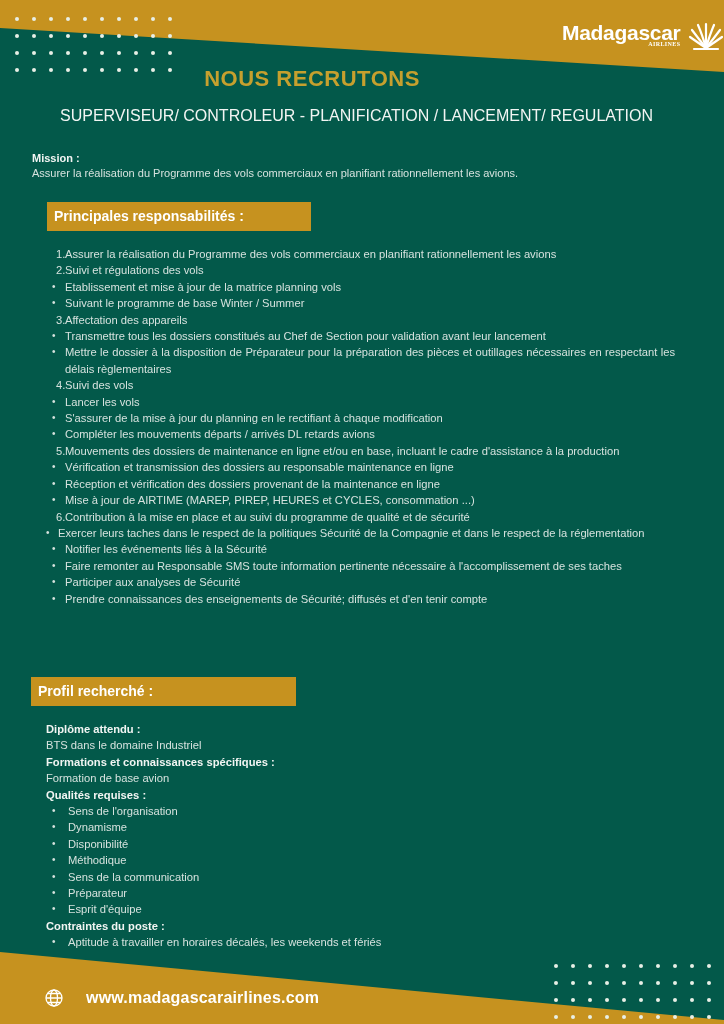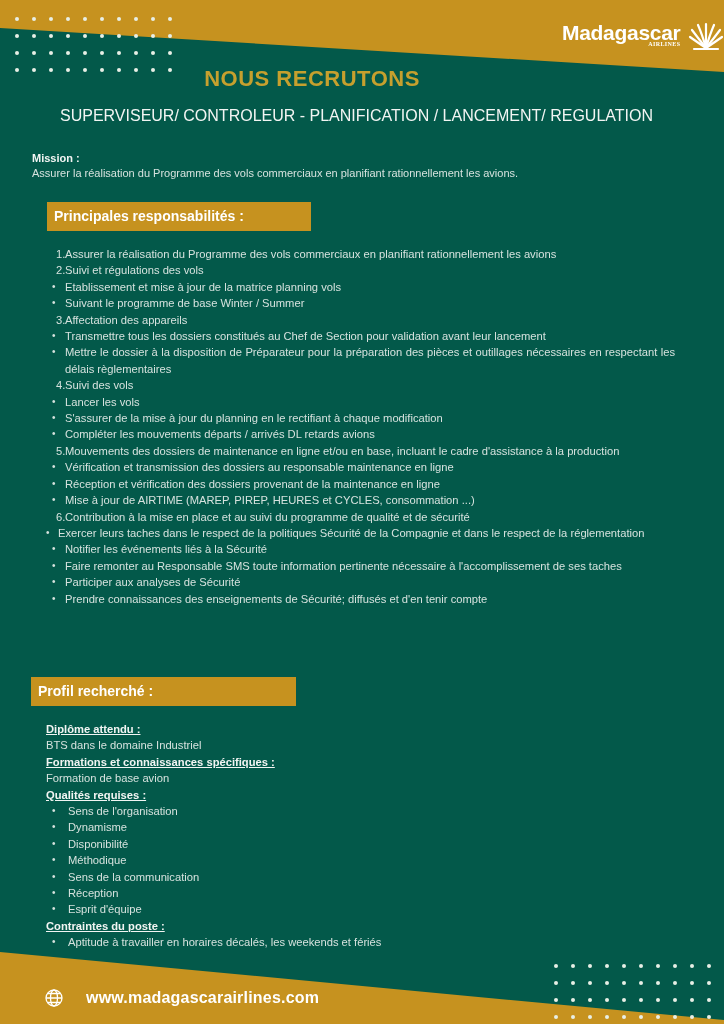--- a/index.html
+++ b/index.html
@@ -72,21 +72,21 @@
   .resp-list .num .mk { left: 4px; }
   .resp-list .bullet .mk { left: 0; font-size: 10px; }
   .resp-list .flat { padding-left: 0; margin-left: -20px; text-indent: 13px; position: relative; }
   .resp-list .flat .mk { position: absolute; left: 14px; text-indent: 0; font-size: 10px; }
   .resp-list .flat-text { padding-left: 13px; }
 
   .profil {
     position: absolute; left: 46px; top: 721px; width: 620px;
     font-size: 11.2px; line-height: 16.4px; color: #d6e2de;
   }
-  .profil .lbl { font-weight: bold; color: #f2f5f3; text-decoration: underline; }
+  .profil .lbl { font-weight: bold; color: #f2f5f3; }
   .profil .b { position: relative; padding-left: 22px; }
   .profil .b .mk { position: absolute; left: 6px; font-size: 10px; }
 
   .website {
     position: absolute; left: 44px; top: 988px;
     display: flex; align-items: center; gap: 22px;
   }
   .website-text { font-size: 16px; font-weight: bold; color: #fff; letter-spacing: 0.2px; }
 </style>
 </head>
@@ -238,21 +238,21 @@
   <div>BTS dans le domaine Industriel</div>
   <div class="lbl">Formations et connaissances spécifiques :</div>
   <div>Formation de base avion</div>
   <div class="lbl">Qualités requises :</div>
   <div id="qualities">
       <div class="b"><span class="mk">•</span><span>Sens de l'organisation</span></div>
       <div class="b"><span class="mk">•</span><span>Dynamisme</span></div>
       <div class="b"><span class="mk">•</span><span>Disponibilité</span></div>
       <div class="b"><span class="mk">•</span><span>Méthodique</span></div>
       <div class="b"><span class="mk">•</span><span>Sens de la communication</span></div>
-      <div class="b"><span class="mk">•</span><span>Réception</span></div>
+      <div class="b"><span class="mk">•</span><span>Préparateur</span></div>
       <div class="b"><span class="mk">•</span><span>Esprit d'équipe</span></div>
     </div>
   <div class="lbl">Contraintes du poste :</div>
   <div id="constraints">
       <div class="b"><span class="mk">•</span><span>Aptitude à travailler en horaires décalés, les weekends et fériés</span></div>
     </div>
 </div>
 
 <div class="website">
   <svg width="20" height="20" viewBox="0 0 20 20">

